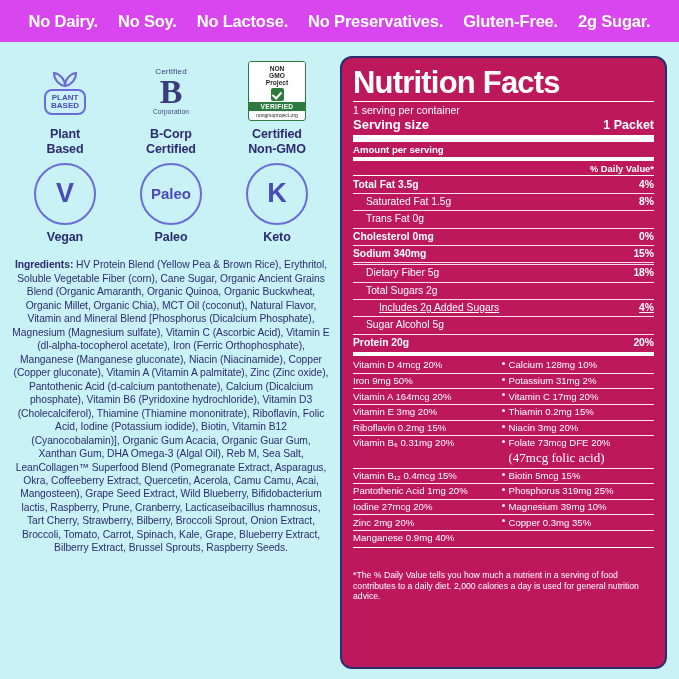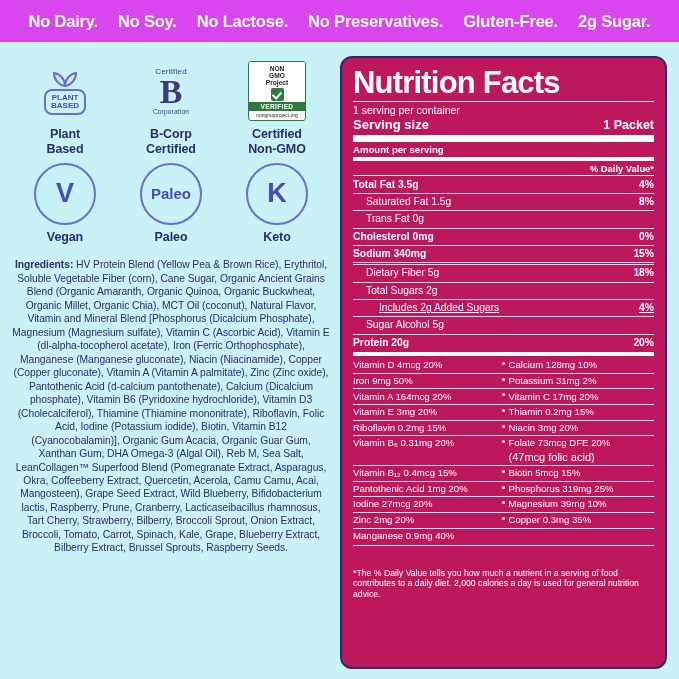--- a/index.html
+++ b/index.html
@@ -229,21 +229,21 @@
     font-size: 9.6px;
     line-height: 1.28;
   }
   .vit-cell { padding: 1.2px 0; }
   .vit-sep {
     display: flex; align-items: flex-start; justify-content: center;
     padding-top: 4px;
   }
   .dot { width: 3px; height: 3px; background:#ffffff; border-radius: 50%; }
   .vit-line { border-top: 0.8px solid rgba(255,255,255,.9); grid-column: 1 / -1; }
-  .sub { display:block; font-size: 11px; }
+  .sub { display:block; font-size: 13px; font-family: Liberation Serif, serif; }
 
   .footnote {
     margin-top: 22px;
     font-size: 8.7px;
     line-height: 1.22;
   }
 </style>
 </head>
 <body>
 

